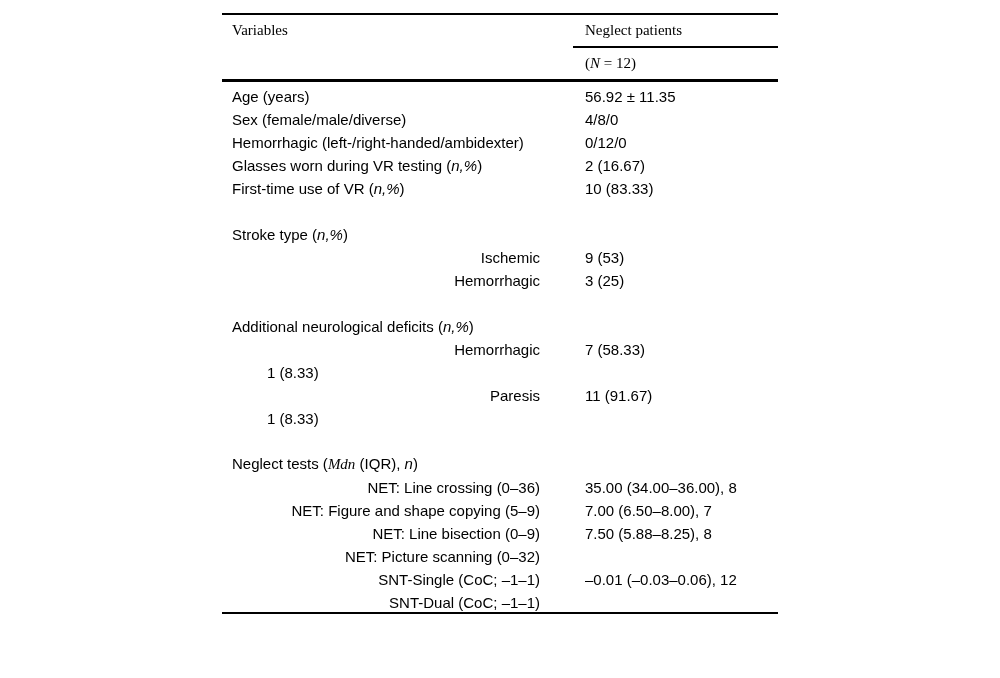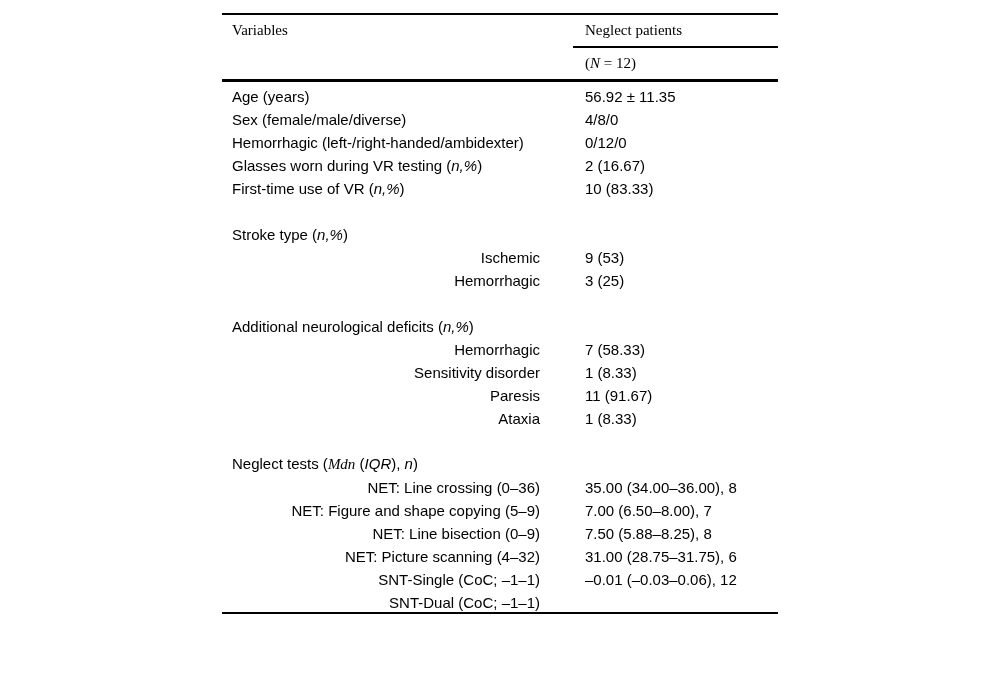--- a/index.html
+++ b/index.html
@@ -121,51 +121,48 @@
       <div class="row spacer"></div>
       <div class="row">
         <div class="cell-label"><span>Additional neurological deficits (</span><span style="font-style: italic;">n,%</span><span>)</span></div>
         <div class="cell-value"></div>
       </div>
       <div class="row">
         <div class="cell-label indent"><span>Hemorrhagic</span></div>
         <div class="cell-value">7 (58.33)</div>
       </div>
       <div class="row">
-        <div class="cell-label indent"><span>Sensitivity disorder</span></div>
         <div class="cell-value">1 (8.33)</div>
       </div>
       <div class="row">
         <div class="cell-label indent"><span>Paresis</span></div>
         <div class="cell-value">11 (91.67)</div>
       </div>
       <div class="row">
-        <div class="cell-label indent"><span>Ataxia</span></div>
         <div class="cell-value">1 (8.33)</div>
       </div>
       <div class="row spacer"></div>
       <div class="row">
-        <div class="cell-label"><span>Neglect tests (</span><span style="font-style: italic; font-family: Liberation Serif, serif;">Mdn</span><span> (</span><span style="font-style: italic;">IQR</span><span>), </span><span style="font-style: italic;">n</span><span>)</span></div>
+        <div class="cell-label"><span>Neglect tests (</span><span style="font-style: italic; font-family: Liberation Serif, serif;">Mdn</span><span> (</span><span style="">IQR</span><span>), </span><span style="font-style: italic;">n</span><span>)</span></div>
         <div class="cell-value"></div>
       </div>
       <div class="row">
         <div class="cell-label indent"><span>NET: Line crossing (0–36)</span></div>
         <div class="cell-value">35.00 (34.00–36.00), 8</div>
       </div>
       <div class="row">
         <div class="cell-label indent"><span>NET: Figure and shape copying (5–9)</span></div>
         <div class="cell-value">7.00 (6.50–8.00), 7</div>
       </div>
       <div class="row">
         <div class="cell-label indent"><span>NET: Line bisection (0–9)</span></div>
         <div class="cell-value">7.50 (5.88–8.25), 8</div>
       </div>
       <div class="row">
-        <div class="cell-label indent"><span>NET: Picture scanning (4–32)</span></div>
-        <div class="cell-value">31.00 (28.75–31.75), 6</div>
+        <div class="cell-label indent"><span>NET: Picture scanning (0–32)</span></div>
       </div>
       <div class="row">
         <div class="cell-label indent"><span>SNT-Single (CoC; –1–1)</span></div>
         <div class="cell-value">–0.01 (–0.03–0.06), 12</div>
       </div>
       <div class="row">
         <div class="cell-label indent"><span>SNT-Dual (CoC; –1–1)</span></div>
       </div>
     </div>
 

